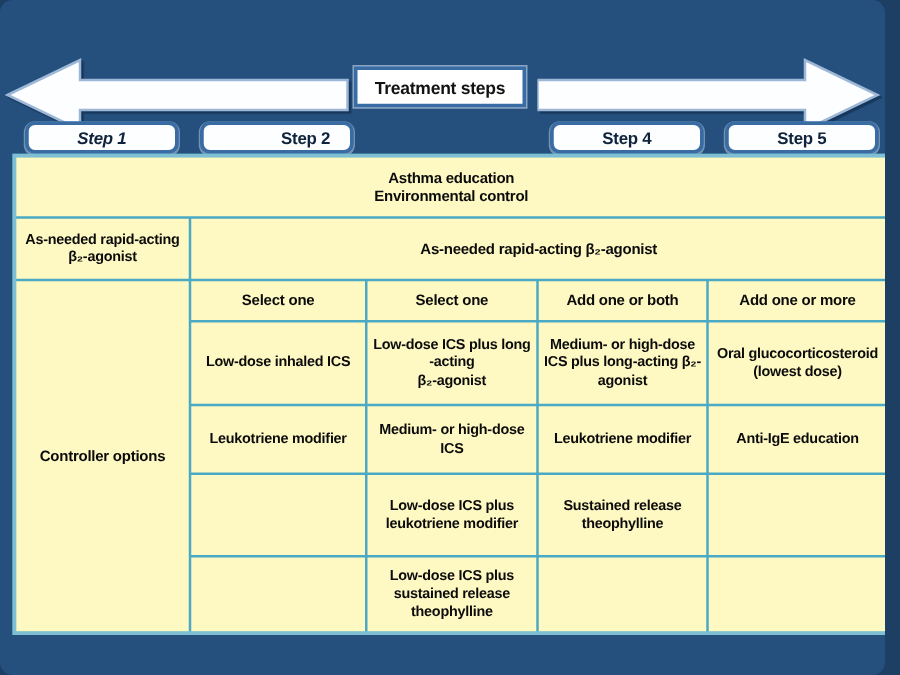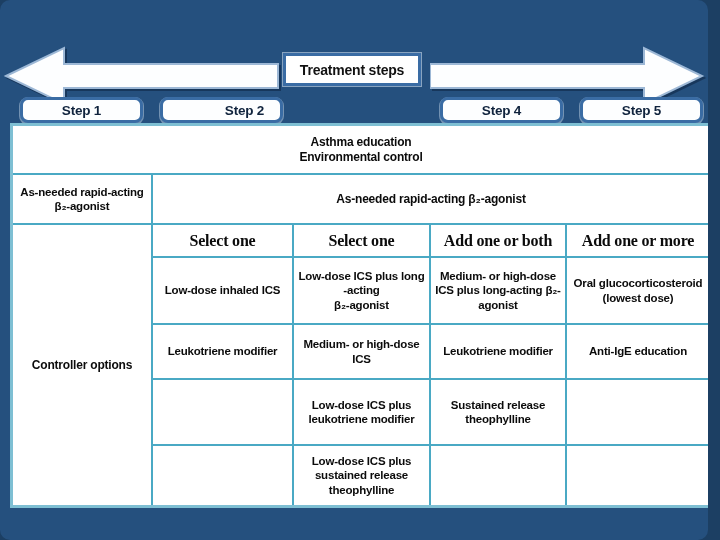--- a/index.html
+++ b/index.html
@@ -22,41 +22,41 @@
     font-size:14px;color:#121212;
     box-shadow:0 0 0 1px rgba(220,233,246,0.55);
   }
   .step-box{
     position:absolute;top:97px;width:123px;height:26px;
     background:#fdfeff;border:3px solid #3A6CA4;border-radius:8px;box-sizing:border-box;
     display:flex;align-items:center;justify-content:center;
     font-size:13.5px;color:#10233d;
     box-shadow:0 1px 0 1px rgba(210,226,242,0.45);
   }
-  #step-1{left:20px;} #step-2{left:160px;padding-left:46px;} #step-3{left:300px;margin-top:28px;} #step-4{left:440px;} #step-5{left:580px;}
+  #step-1{left:20px;font-style:italic;} #step-2{left:160px;padding-left:46px;} #step-3{left:300px;margin-top:28px;} #step-4{left:440px;} #step-5{left:580px;}
   .ttable{
     position:absolute;left:10px;top:123px;width:702px;height:385px;box-sizing:border-box;
     border:3px solid #7EBFD3;background:#4AA9C4;
     display:grid;
     grid-template-columns:138px 139px 135px 134px 142px;
     grid-template-rows:47px 48px 31px 65px 53px 64px 59px;
     gap:2px;
   }
   .cell{
-    background:#ffffff;
+    background:#fef9c3;
     display:flex;align-items:center;justify-content:center;
     text-align:center;white-space:pre-line;
     font-size:11.5px;line-height:1.22;color:#0b0b0b;
     padding:1px 2px;overflow:hidden;
   }
   .cell.edu{grid-column:1 / -1;grid-row:1;font-size:12px;}
   .cell.rel-left{grid-column:1;grid-row:2;}
   .cell.rel-right{grid-column:2 / -1;grid-row:2;font-size:12px;}
   .cell.controller{grid-column:1;grid-row:3 / span 5;font-size:12px;}
-  .cell.hdr{grid-row:3;font-size:16px;font-family:Liberation Serif, serif;}
+  .cell.hdr{grid-row:3;font-size:12px;}
 </style>
 </head>
 <body>
 
 <div id="slide">
 
   <svg id="left-arrow" class="arrow-svg" width="278" height="64" viewBox="0 0 278 64">
     <polygon points="4,32 62,4 62,20 276,20 276,44 62,44 62,60" fill="#fdfeff" stroke="#9DB8D6" stroke-width="2"></polygon>
   </svg>
 

